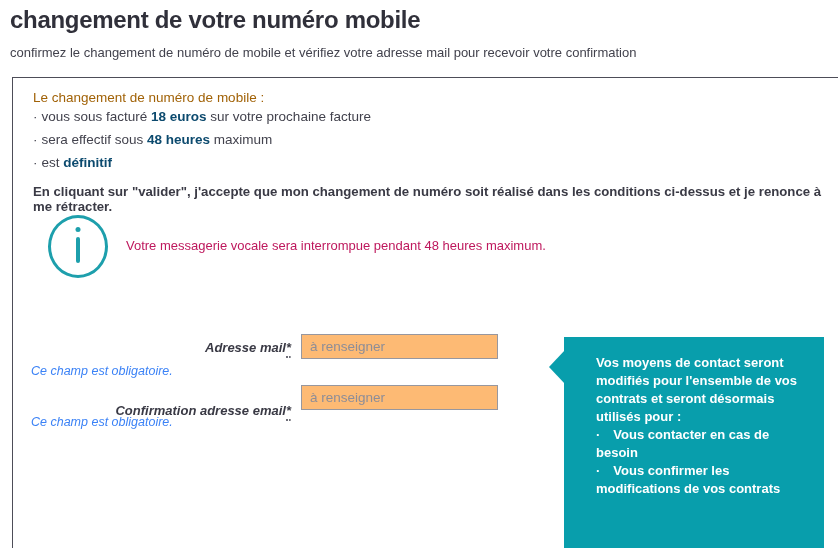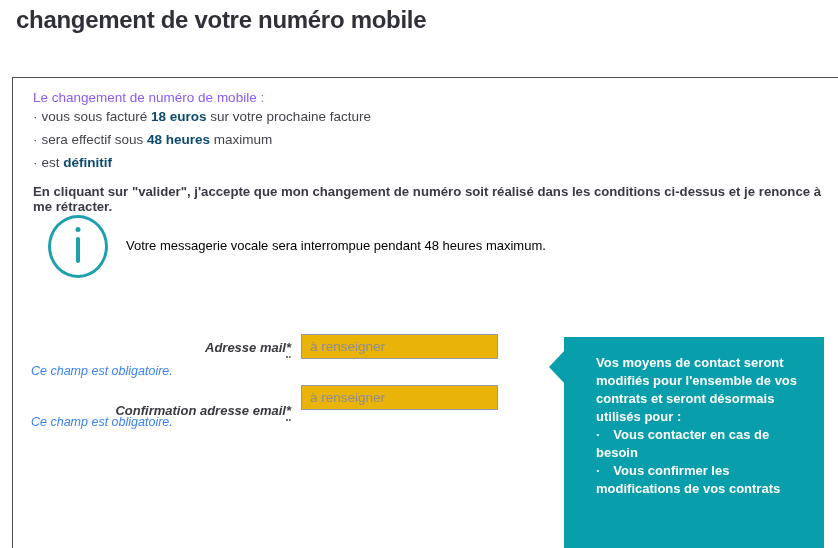--- a/index.html
+++ b/index.html
@@ -1,49 +1,49 @@
 <!DOCTYPE html>
 <html><head>
 <meta charset="utf-8">
 <style>
   * { margin:0; padding:0; box-sizing:border-box; }
   html,body { width:838px; height:548px; overflow:hidden; background:#fff;
     font-family:"Liberation Sans", sans-serif; }
   .stage { position:relative; width:838px; height:548px; }
 
-  .page-title { position:absolute; left:16px; top:6px; font-size:24px; font-weight:bold;
+  .page-title { position:absolute; left:10px; top:6px; font-size:24px; font-weight:bold;
     color:#30303a; letter-spacing:-0.3px; }
   .page-subtitle { position:absolute; left:10px; top:45px; font-size:13px; color:#42424d; }
 
   .panel { position:absolute; left:12px; top:77px; width:840px; height:490px;
     border:1px solid #4d4d58; background:#fff; }
 
-  .cond-intro { position:absolute; left:20px; top:12px; font-size:13.5px; color:#8b5cf6; }
+  .cond-intro { position:absolute; left:20px; top:12px; font-size:13.5px; color:#a16207; }
   .cond-item { position:absolute; left:20px; font-size:13.5px; color:#42424d; }
   .cond-item.i0 { top:31px; } .cond-item.i1 { top:54px; } .cond-item.i2 { top:77px; }
   .bullet { margin-right:4px; }
   .hl { color:#0c4a6e; font-weight:bold; }
 
   .agreement { position:absolute; left:20px; top:106px; width:805px; font-size:13.2px;
     font-weight:bold; color:#3a3a45; }
 
   .info-icon { position:absolute; left:35px; top:137px; width:60px; height:63px;
     border:3px solid #1d9fac; border-radius:50%; }
   .info-icon .dot { position:absolute; left:50%; top:9px; transform:translateX(-50%);
     width:5px; height:5px; border-radius:50%; background:#1d9fac; }
   .info-icon .stem { position:absolute; left:50%; top:19px; transform:translateX(-50%);
     width:4px; height:26px; border-radius:2px; background:#1d9fac; }
-  .notice-text { position:absolute; left:113px; top:160px; font-size:13px; color:#000000; }
+  .notice-text { position:absolute; left:113px; top:160px; font-size:13px; color:#be185d; }
 
   .field-label { position:absolute; left:0; width:278px; text-align:right;
     font-size:13px; font-weight:bold; color:#3a3a45;font-style:italic; }
   .field-label.row1 { top:262px; } .field-label.row2 { top:313px;margin-top:12px; }
   .req { border-bottom:2px dotted #6e6e78; padding-bottom:1px; }
   .text-input { position:absolute; left:288px; width:197px; height:25px;
-    border:1px solid #97979f; background:#eab308; font-size:13.5px; color:#55555e;
+    border:1px solid #97979f; background:#fdba74; font-size:13.5px; color:#55555e;
     padding:0 8px; outline:none; font-family:"Liberation Sans", sans-serif; }
   .text-input.row1 { top:256px; } .text-input.row2 { top:307px; }
   .text-input::placeholder { color:#8d8d97; opacity:1; }
   .field-error { position:absolute; left:18px; font-size:12.5px; font-style:italic;
     color:#3b82f6; }
   .field-error.row1 { top:286px; } .field-error.row2 { top:337px; }
 
   .callout { position:absolute; left:551px; top:259px; width:260px; height:300px;
     background:#089eac; color:#fff; padding:17px 20px 0 32px; }
   .callout-arrow { position:absolute; left:-15px; top:13px; width:0; height:0;
@@ -52,20 +52,21 @@
   .callout-intro { font-size:13px; font-weight:bold; line-height:1.38; }
   .callout-item { font-size:13px; font-weight:bold; line-height:1.38; }
   .callout-item .bullet { margin-right:13px; }
 </style>
 </head>
 <body>
 
 <div class="stage">
 
   <h1 class="page-title">changement de votre numéro mobile</h1>
+  <div class="page-subtitle">confirmez le changement de numéro de mobile et vérifiez votre adresse mail pour recevoir votre confirmation</div>
 
   <div class="panel">
 
     <div class="cond-intro">Le changement de numéro de mobile :</div>
 
     <div class="cond-item i0">
       <span class="bullet">·</span><span>vous sous facturé </span><span class="hl">18 euros</span><span> sur votre prochaine facture</span>
     </div>
     <div class="cond-item i1">
       <span class="bullet">·</span><span>sera effectif sous </span><span class="hl">48 heures</span><span> maximum</span>

